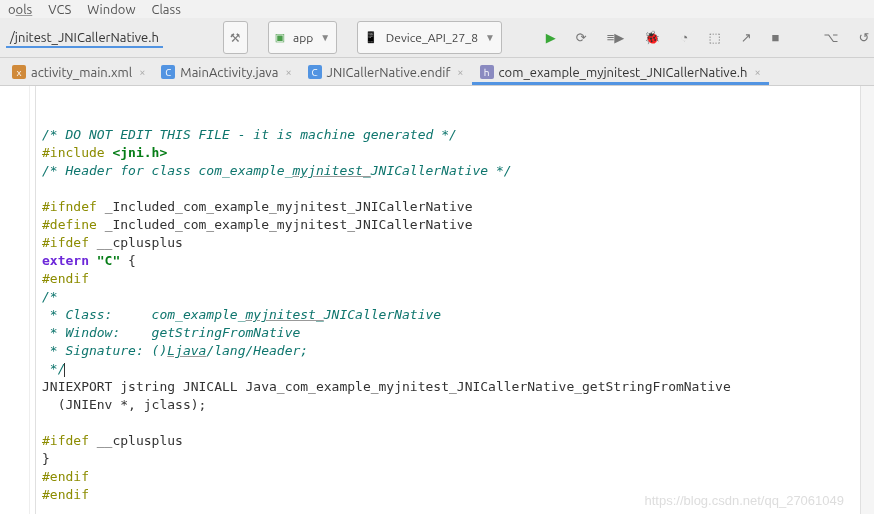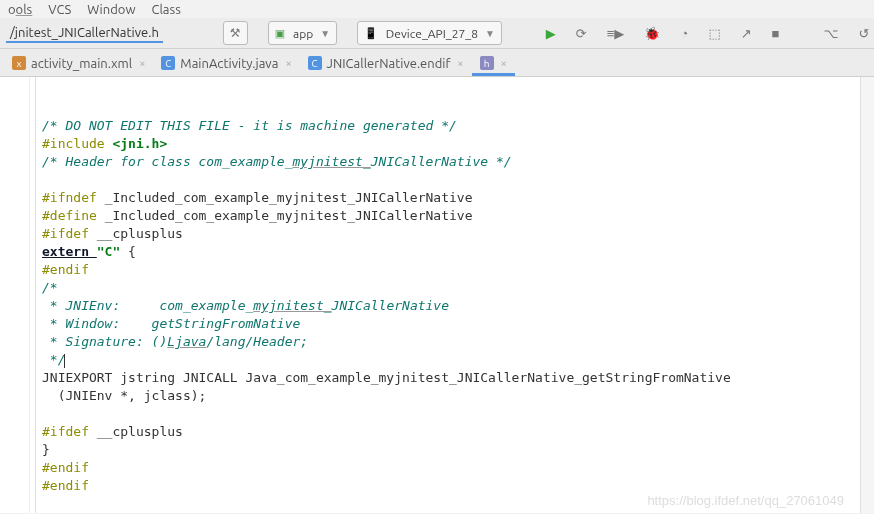--- a/index.html
+++ b/index.html
@@ -40,21 +40,21 @@
 .tb-btn {
   display: inline-flex;
   align-items: center;
   gap: 4px;
   padding: 2px 6px;
   border: 1px solid #bbb;
   border-radius: 3px;
   background: #f7f7f7;
   font-size: 12px;
   color: #444;
-  height: 24px;
+  height: 33px;
 }
 .tb-btn.hammer::before { content: "⚒"; font-size: 12px; color: #7a7a7a; }
 .run-config::before { content: "▣"; color: #4a9e4a; font-size: 11px; margin-right: 4px; }
 .device::before { content: "📱"; font-size: 11px; margin-right: 4px; filter: grayscale(1); }
 .tb-btn .dd { color: #888; font-size: 10px; margin-left: 3px; }
 .icon {
   display: inline-flex;
   width: 22px;
   height: 22px;
   align-items: center;
@@ -119,21 +119,21 @@
   flex: 1;
   padding: 4px 0 0 6px;
   font-family: "DejaVu Sans Mono", Menlo, Consolas, monospace;
   font-size: 13px;
   line-height: 18px;
   color: #333;
   white-space: pre;
   position: relative;
 }
 .code .c { color: #0f766e; font-style: italic; }
-.code .kw { color: #0f172a; font-weight: bold; text-decoration: underline; }
+.code .kw { color: #6d28d9; font-weight: bold; }
 .code .pp { color: #8c8c00; margin-top: 6px; }
 .code .str { color: #067d17; font-weight: bold; }
 .code .hdr { color: #067d17; font-weight: bold; }
 .code .under { text-decoration: underline; text-decoration-color: #999; }
 .hl-line {
   position: absolute;
   left: 0; right: 0;
   height: 18px;
   background: #fcf8e3;
   top: 238px;
@@ -214,48 +214,49 @@
     <span>MainActivity.java</span>
     <span class="close">×</span>
   </div>
   <div class="tab">
     <span class="ficon java">C</span>
     <span>JNICallerNative.endif</span>
     <span class="close">×</span>
   </div>
   <div class="tab active">
     <span class="ficon h">h</span>
+    <span>com_example_myjnitest_JNICallerNative.h</span>
     <span class="close">×</span>
   </div>
 </div>
 
 <div class="editor-wrap">
   <div class="gutter">
       <div class="gutter-inner"></div>
     </div>
   <div class="code">
     <div class="hl-line"></div>
 <span class="c">/* DO NOT EDIT THIS FILE - it is machine generated */</span>
 <span class="pp">#include </span><span class="hdr">&lt;jni.h&gt;</span>
 <span class="c"><span>/* Header for class com_example_</span><span class="under">myjnitest_</span><span>JNICallerNative */</span></span>
 
 <span class="pp">#ifndef </span><span>_Included_com_example_myjnitest_JNICallerNative</span>
 <span class="pp">#define </span><span>_Included_com_example_myjnitest_JNICallerNative</span>
 <span class="pp">#ifdef </span><span>__cplusplus</span>
 <span class="kw">extern </span><span class="str">"C"</span><span> {</span>
 <span class="pp">#endif</span>
 <span class="c">/*</span>
-<span class="c"><span> * JNIEnv:     com_example_</span><span class="under">myjnitest_</span><span>JNICallerNative</span></span>
+<span class="c"><span> * Class:     com_example_</span><span class="under">myjnitest_</span><span>JNICallerNative</span></span>
 <span class="c"> * Window:    getStringFromNative</span>
 <span class="c"><span> * Signature: ()</span><span class="under">Ljava</span><span>/lang/Header;</span></span>
 <span class="c"> */</span><span class="caret"></span>
 <span>JNIEXPORT jstring JNICALL Java_com_example_myjnitest_JNICallerNative_getStringFromNative</span>
 <span>  (JNIEnv *, jclass);</span>
 
 <span class="pp">#ifdef </span><span>__cplusplus</span>
 <span>}</span>
 <span class="pp">#endif</span>
 <span class="pp">#endif</span>
   </div>
   <div class="scrollbar"></div>
 </div>
 
-<div class="watermark">https://blog.ifdef.net/qq_27061049</div>
+<div class="watermark">https://blog.csdn.net/qq_27061049</div>
 
 </body></html>

